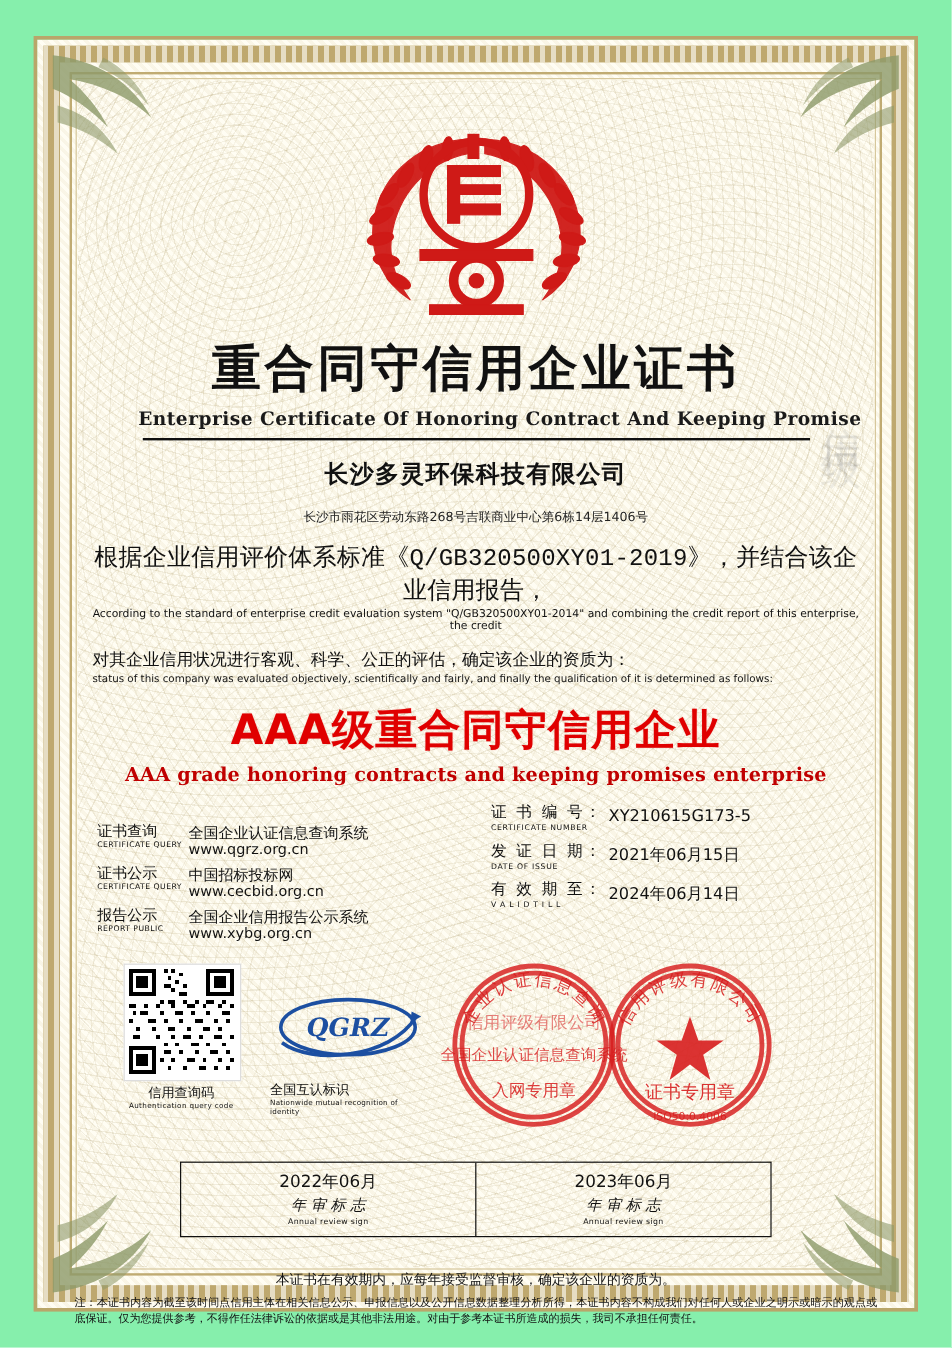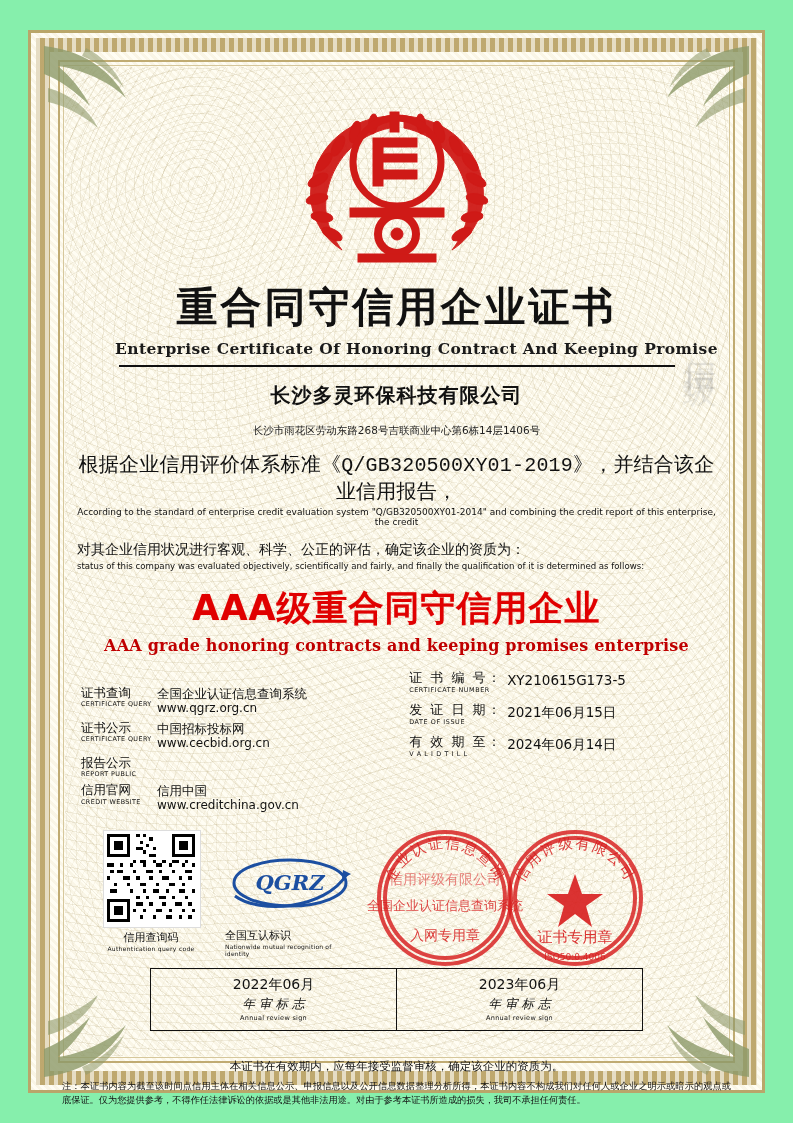--- a/index.html
+++ b/index.html
@@ -340,32 +340,26 @@
             <div class="val-cn">中国招标投标网</div>
             <div class="val-url">www.cecbid.org.cn</div>
           </div>
         </div>
 
         <div class="info-row">
           <div class="lbl">
             <span class="cn">报告公示</span>
             <span class="en">REPORT PUBLIC</span>
           </div>
+          <div class="val-block">
+            <div class="val-cn">全国企业信用报告公示系统</div>
+            <div class="val-url">www.xybg.org.cn</div>
+          </div>
         </div>
 
-        <div class="info-row">
-          <div class="lbl">
-            <span class="cn">信用官网</span>
-            <span class="en">CREDIT WEBSITE</span>
-          </div>
-          <div class="val-block">
-            <div class="val-cn">信用中国</div>
-            <div class="val-url">www.creditchina.gov.cn</div>
-          </div>
-        </div>
 
       </div>
 
       <div class="info-right">
 
         <div class="r-row">
           <div class="r-lbl">
             <span class="cn">证 书 编 号：</span>
             <span class="en">CERTIFICATE NUMBER</span>
           </div>

